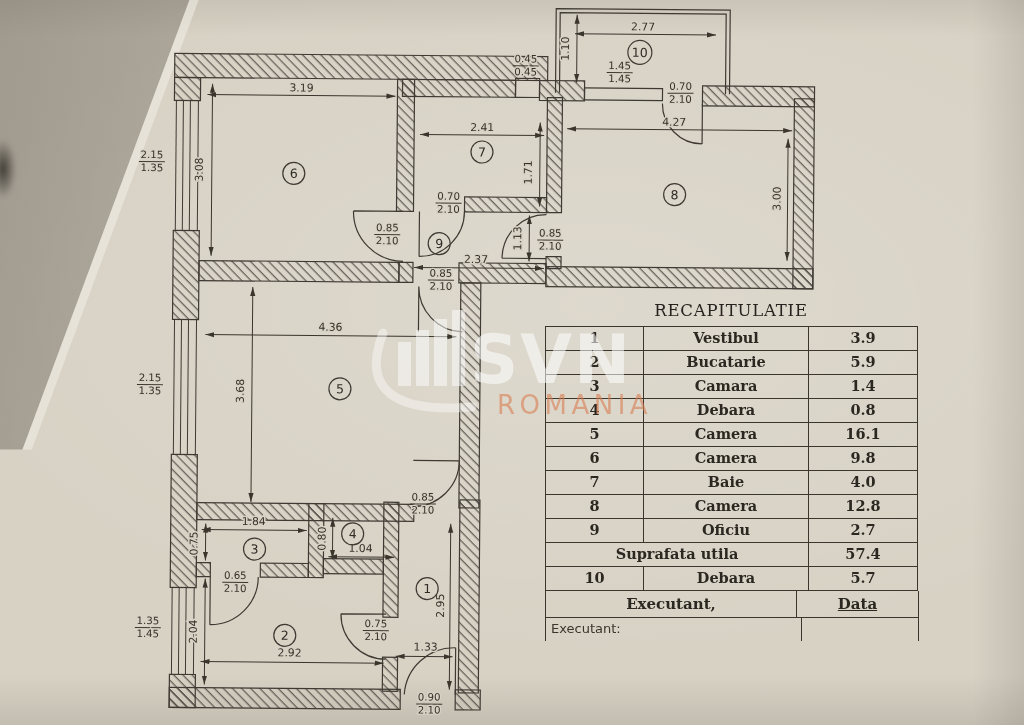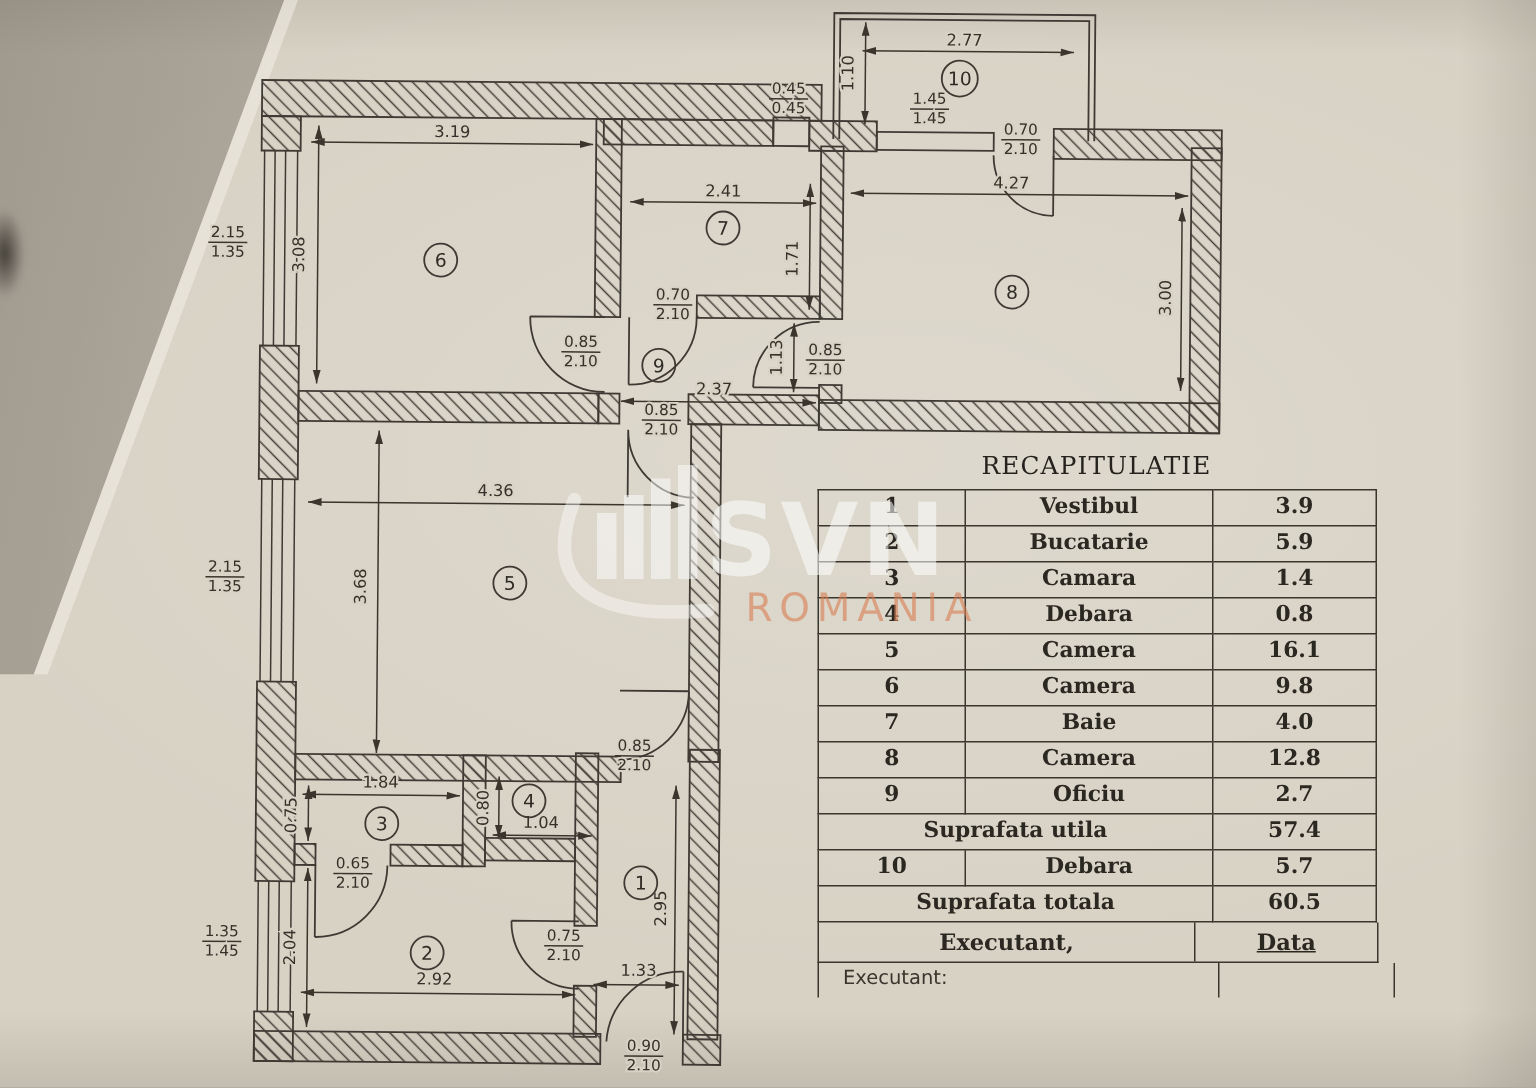--- a/index.html
+++ b/index.html
@@ -37,21 +37,21 @@
   table.recap-t{border-collapse:collapse;width:372px;table-layout:fixed;}
   table.recap-t td{border:1.6px solid #3a362e;text-align:center;font-size:14.5px;
     padding:0;line-height:1.25;font-weight:bold;color:#2b2822;}
   table.recap-t td.hdr{height:52px;font-size:15px;}
   table.recap-t td.row{height:23px;}
   .mp{font-size:13px;}
   .execrow{display:flex;width:372px;border:1.6px solid #3a362e;border-top:none;height:26px;
     font-weight:bold;font-size:15px;color:#2b2822;}
   .execrow .l{width:250px;border-right:1.6px solid #3a362e;display:flex;align-items:center;justify-content:center;}
   .execrow .r{flex:1;display:flex;align-items:center;justify-content:center;text-decoration:underline;}
-  .partialrow{display:flex;width:372px;height:23px;border-left:1.6px solid #3a362e;border-right:1.6px solid #3a362e;padding-left:11px;}
+  .partialrow{display:flex;width:372px;height:23px;border-left:1.6px solid #3a362e;border-right:1.6px solid #3a362e;}
   .partialrow .l{width:250px;border-right:1.6px solid #3a362e;font:13px "DejaVu Sans", sans-serif;
     color:#3a352d;padding:3px 0 0 5px;text-align:left;}
   svg.wm{position:absolute;left:0;top:0;pointer-events:none;}
 </style>
 </head>
 <body>
 
 <div class="stage">
 
   <div class="fold"></div>
@@ -302,24 +302,20 @@
           </tr>
       <tr>
         <td class="row" colspan="2">Suprafata utila</td>
             <td class="row">57.4</td>
           </tr>
       <tr>
         <td class="row">10</td>
             <td class="row">Debara</td>
             <td class="row">5.7</td>
           </tr>
-      <tr>
-        <td class="row" colspan="2">Suprafata totala</td>
-            <td class="row">60.5</td>
-          </tr>
     </tbody>
       </table>
     <div class="execrow">
       <div class="l">Executant,</div>
       <div class="r">Data</div>
     </div>
     <div class="partialrow">
       <div class="l">Executant:</div>
       <div class="r"></div>
     </div>

